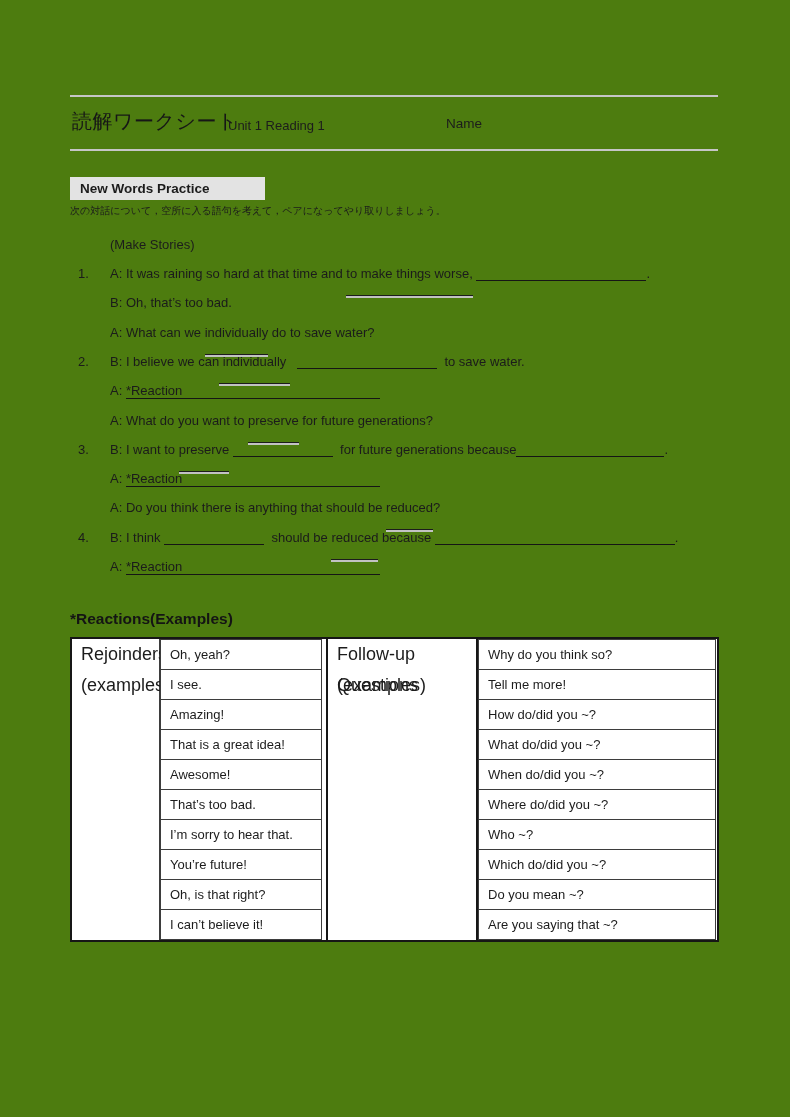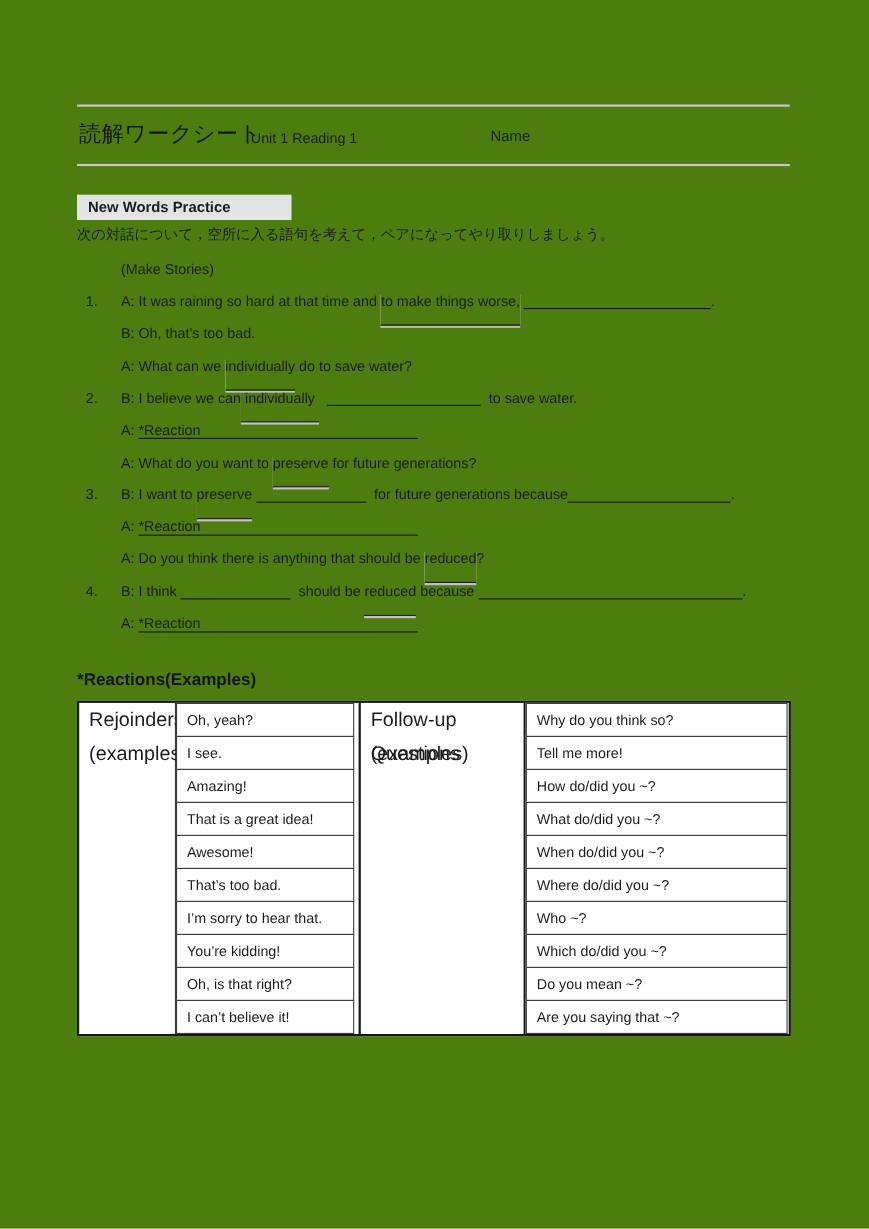--- a/index.html
+++ b/index.html
@@ -11,21 +11,21 @@
   }
   .hr { position:absolute; left:70px; width:648px; height:2px; background:#c6c6c6; }
   .hr1 { top:95px; } .hr2 { top:149px; }
   .jtitle { position:absolute; left:72px; top:108px; font-size:20px; letter-spacing:0.5px; color:#161616; }
   .unit { position:absolute; left:228px; top:118px; font-size:13px; }
   .namelbl { position:absolute; left:446px; top:116px; font-size:13.5px; }
   .nwp {
     position:absolute; left:70px; top:177px; width:195px; height:23px;
     background:#e3e3e3; font-weight:bold; font-size:13.5px; line-height:23px; padding-left:10px;
   }
-  .instr { position:absolute; left:70px; top:204px; font-size:13px; }
+  .instr { position:absolute; left:70px; top:204px; font-size:10px; }
   .stories { position:absolute; left:110px; top:237px; font-size:13px; }
   .dline { position:absolute; left:70px; width:660px; font-size:13px; white-space:pre; color:#1b1b1b; }
   .num { position:absolute; left:8px; }
   .dcontent { margin-left:40px; display:inline-block; }
   .u { border-bottom:1px solid #1c1c1c; box-shadow:0 2px 0 #c2c2c2; padding-bottom:14px; white-space:pre; }
   .bl { display:inline-block; border-bottom:1.4px solid #151515; height:13px; margin-bottom:-2.5px; }
   .rx { display:inline-block; border-bottom:1.4px solid #151515; white-space:pre; }
   .rheading { position:absolute; left:70px; top:610px; font-size:15.5px; font-weight:bold; color:#141414; }
   .rtable {
     position:absolute; left:70px; top:637px; width:649px; height:305px;
@@ -80,21 +80,21 @@
       <div class="lbl-line">(examples)</div>
     </div>
     <div class="itemscol gapr">
         <div class="ibox">Oh, yeah?</div>
         <div class="ibox">I see.</div>
         <div class="ibox">Amazing!</div>
         <div class="ibox">That is a great idea!</div>
         <div class="ibox">Awesome!</div>
         <div class="ibox">That’s too bad.</div>
         <div class="ibox">I’m sorry to hear that.</div>
-        <div class="ibox">You’re kidding!</div>
+        <div class="ibox">You’re future!</div>
         <div class="ibox">Oh, is that right?</div>
         <div class="ibox">I can’t believe it!</div>
       </div>
     <div class="lblcol mid">
       <div class="lbl-line">Follow-up Questions</div>
       <div class="lbl-line">(examples)</div>
     </div>
     <div class="itemscol gaps">
         <div class="ibox">Why do you think so?</div>
         <div class="ibox">Tell me more!</div>

